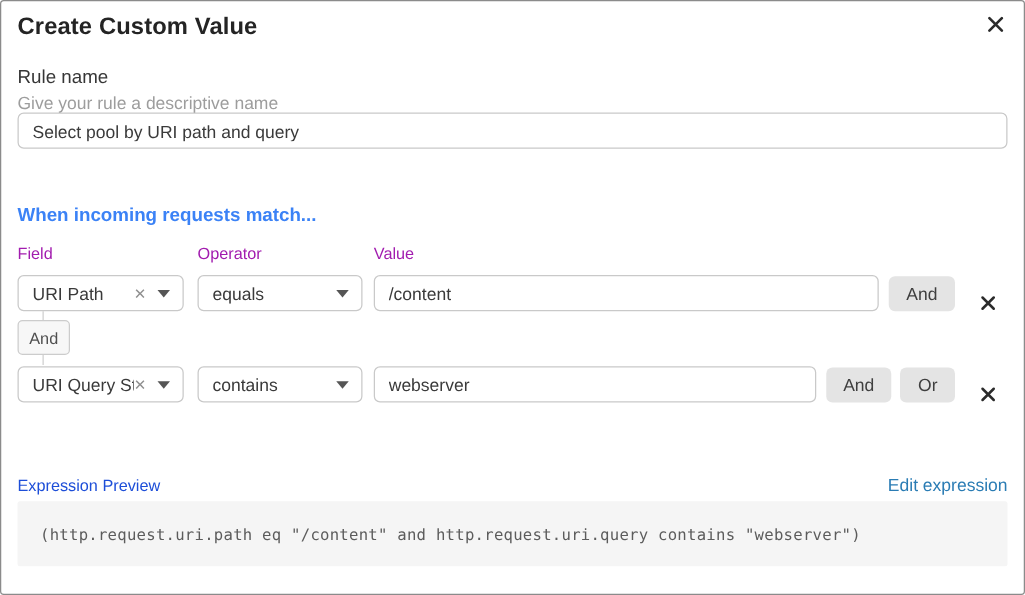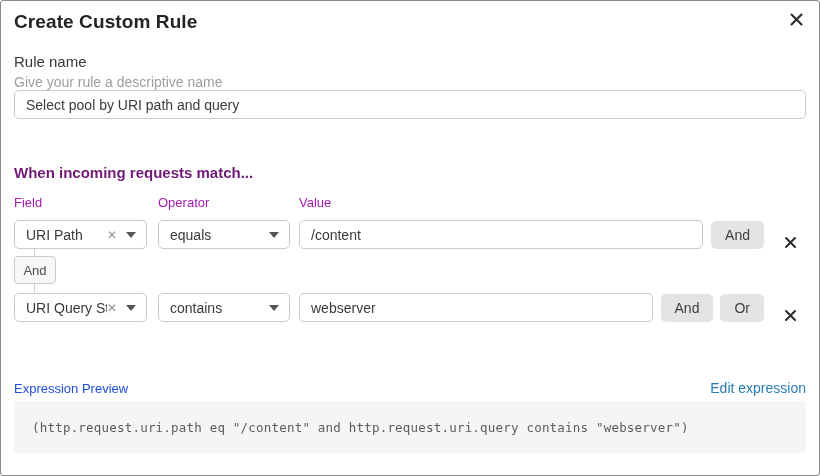--- a/index.html
+++ b/index.html
@@ -26,21 +26,21 @@
   .helper-text { margin-top: 5px; font-size: 14px; color: #9d9d9d; line-height: 15px; }
   .text-input {
     display: block; width: 100%; height: 29px; margin-top: 0;
     border: 1px solid #c9c9c9; border-radius: 5px;
     padding: 0 11px; font-size: 14px; color: #3a3a3a;
     font-family: "Liberation Sans", sans-serif;
     outline: none; background: #fff;
   }
 
   
-  .match-heading { margin-top: 46px; font-size: 15px; font-weight: bold; color: #701a75; line-height: 16px; }
+  .match-heading { margin-top: 46px; font-size: 15px; font-weight: bold; color: #3b82f6; line-height: 16px; }
   .col-labels { display: flex; margin-top: 15px; font-size: 13px; color: #a21caf; line-height: 14px; }
   .col-field { width: 144px; }
   .col-operator { width: 141px; }
   .col-value { flex: 1; }
 
   .cond-row { display: flex; align-items: flex-end; height: 30px; margin-top: 9px; }
   .cond-row.second { margin-top: 0; }
 
   .select-box {
     height: 29px; border: 1px solid #c9c9c9; border-radius: 5px;
@@ -96,21 +96,21 @@
   }
 
   svg.x-icon { display: block; }
 </style>
 </head>
 <body>
 
 <div class="dialog">
 
   <div class="dlg-header">
-    <div class="dlg-title">Create Custom Rule</div>
+    <div class="dlg-title">Create Custom Value</div>
     <button class="close-btn">
       <span>
         <svg class="x-icon" width="15" height="15" viewBox="0 0 15 15">
           <path d="M2.5 2.5 L12.5 12.5 M12.5 2.5 L2.5 12.5" stroke="#2b2b2b" stroke-width="2.1" stroke-linecap="round"></path>
         </svg>
       </span>
     </button>
   </div>
 
   <div class="section-label">Rule name</div>

